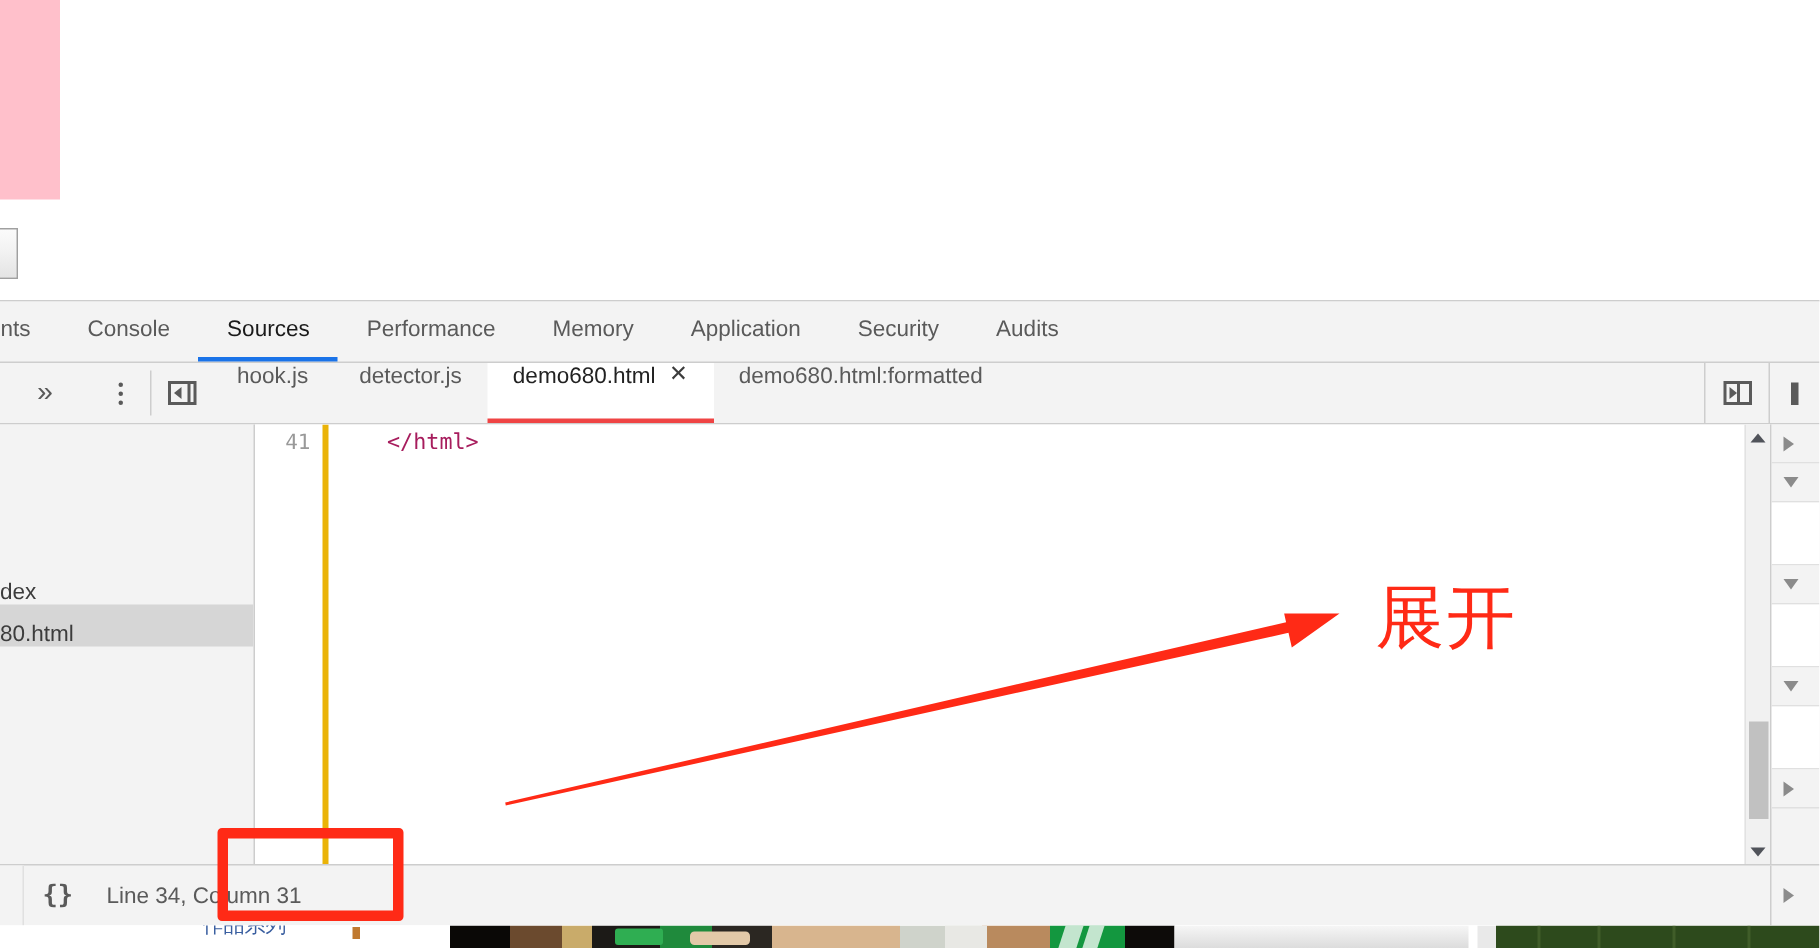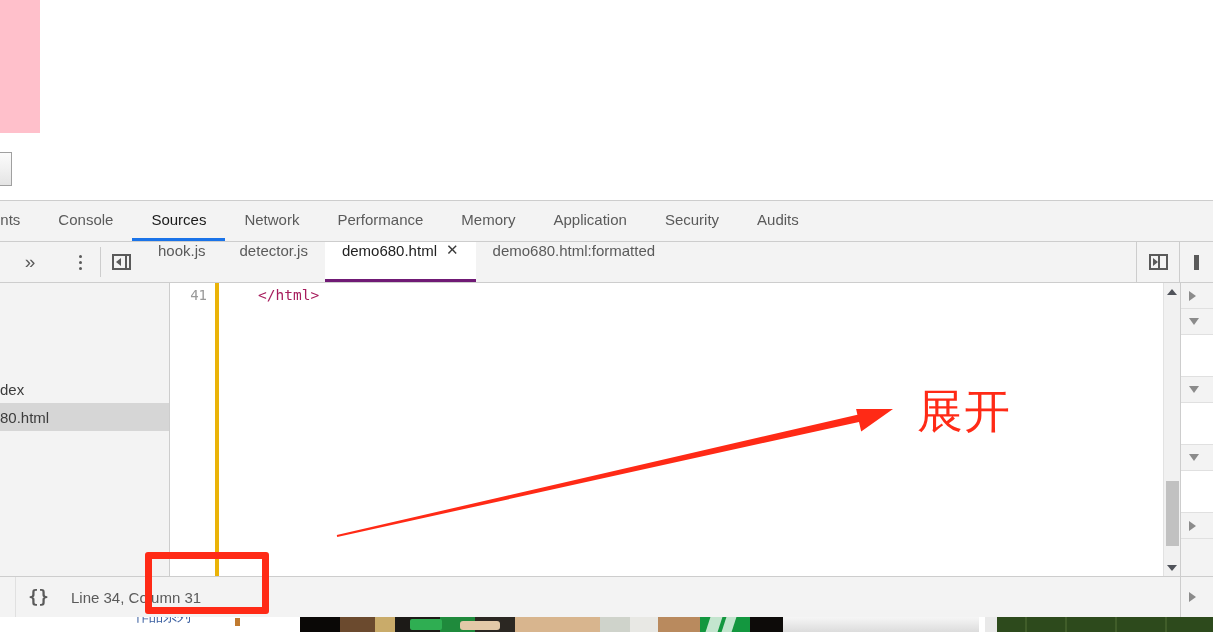--- a/index.html
+++ b/index.html
@@ -95,40 +95,40 @@
     border-top:4px solid transparent;border-bottom:4px solid transparent;
     border-left:5px solid #5a5a5a;
   }
   #file-tabs{flex:1;display:flex;align-items:stretch;overflow:hidden;}
   .ftab{
     display:flex;align-items:flex-start;gap:9px;
     padding:0 17px;
     font-size:15px;color:#5a5a5a;white-space:nowrap;
     border-bottom:3px solid transparent;box-sizing:border-box;
   }
-  .ftab.active{color:#222;border-bottom:3px solid #701a75;background:#ffffff;}
+  .ftab.active{color:#222;border-bottom:3px solid #ef4444;background:#ffffff;}
   .ftab .xclose{font-size:15px;color:#3c3c3c;line-height:1;}
   #panel-toggle-right{
     width:42px;display:flex;align-items:center;justify-content:center;
     border-left:1px solid #cdcdcd;
   }
   #dbg-toggle-col{
     width:33px;display:flex;align-items:center;justify-content:center;
     border-left:1px solid #cdcdcd;background:#f3f3f3;
   }
   .bar-ico{width:5px;height:15px;background:#5a5a5a;}
   
   #body-row{position:relative;height:293px;display:flex;}
   
   #navigator{
     width:170px;background:#f3f3f3;border-right:1px solid #cdcdcd;
     box-sizing:border-box;position:relative;overflow:hidden;
   }
   .nav-item{
-    height:28px;display:flex;align-items:center;
+    height:28px;display:flex;align-items:flex-end;
     font-size:15px;color:#3c3c3c;padding-left:0;
     box-sizing:border-box;
   }
   .nav-item.sel{background:#d6d6d6;}
   #nav-spacer-top{height:92px;}
   
   #editor{
     flex:1;background:#ffffff;position:relative;overflow:hidden;
   }
   #gutter{
@@ -249,23 +249,20 @@
     <div class="mtab first">
         <span>ents</span>
       </div>
     <div class="mtab">
         <span>Console</span>
       </div>
     <div class="mtab active">
         <span>Sources</span>
       </div>
     <div class="mtab">
-        <span>Network</span>
-      </div>
-    <div class="mtab">
         <span>Performance</span>
       </div>
     <div class="mtab">
         <span>Memory</span>
       </div>
     <div class="mtab">
         <span>Application</span>
       </div>
     <div class="mtab">
         <span>Security</span>

